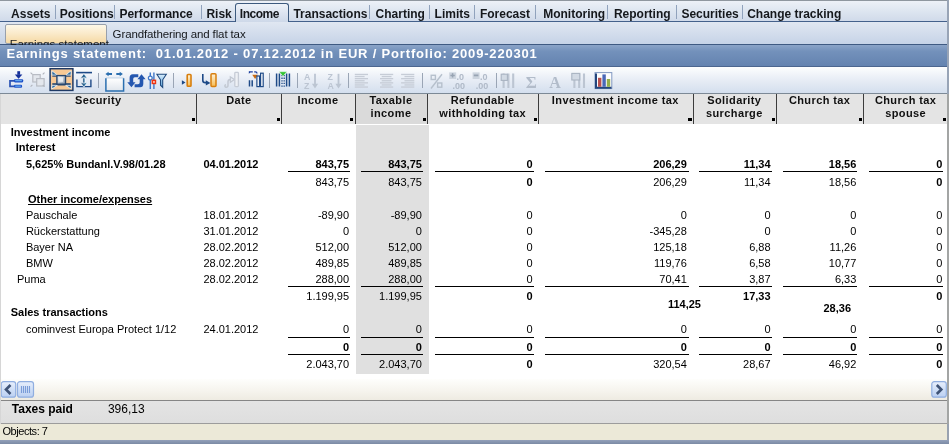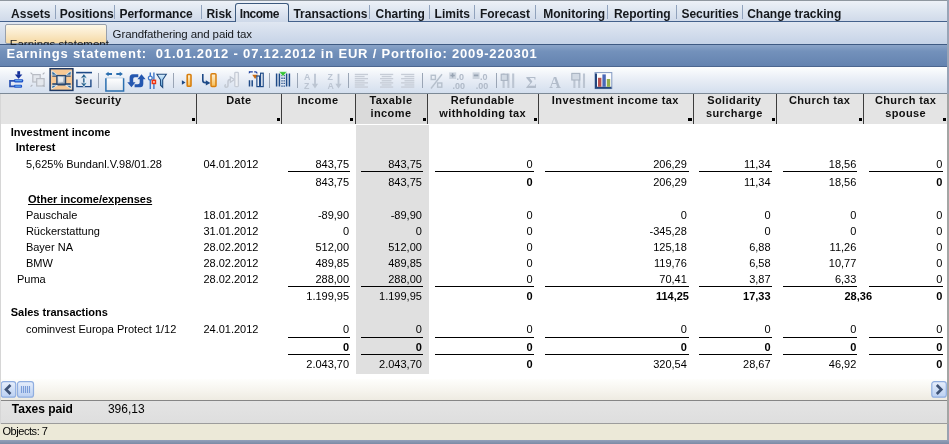--- a/index.html
+++ b/index.html
@@ -41,21 +41,21 @@
 <div class="tsep" style="left:535.2px;"></div>
 <div class="tsep" style="left:607.3px;"></div>
 <div class="tsep" style="left:675.7px;"></div>
 <div class="tsep" style="left:741.9px;"></div>
 <div class="abs" style="left:235px;top:3px;width:53.5px;height:19.5px;background:linear-gradient(180deg,#eef2f8 0%,#dce4f0 50%,#ccd7e8 100%);border:1px solid #3d5a7e;border-bottom:none;border-radius:3px 3px 0 0;box-sizing:border-box;"></div>
 <span class="tabtxt" style="left:239.8px;letter-spacing:-0.5px;">Income</span>
 <div class="abs" style="left:0;top:22.1px;width:949px;height:21.8px;background:linear-gradient(180deg,#e0e7f2 0%,#c6d3e7 100%);"></div>
 <div class="abs" style="left:0;top:43.9px;width:949px;height:1.5px;background:#3f5a82;"></div>
 <div class="abs" style="left:5.3px;top:24.3px;width:101.3px;height:19.7px;box-sizing:border-box;background:linear-gradient(180deg,#fdf8e9 0%,#fae9c8 50%,#f5d9a4 100%);border:1px solid #98a0ac;border-radius:2px;"></div>
 <span class="abs" style="left:9.8px;top:38px;font:11.5px/13px 'Liberation Sans',sans-serif;color:#15181c;text-align:right;">Earnings statement</span>
-<span class="abs" style="left:112.6px;top:27.8px;font:11.5px/13px 'Liberation Sans',sans-serif;letter-spacing:-0.12px;color:#15181c;">Grandfathering and paid tax</span>
+<span class="abs" style="left:112.6px;top:27.8px;font:11.5px/13px 'Liberation Sans',sans-serif;letter-spacing:-0.12px;color:#15181c;">Grandfathering and flat tax</span>
 <div class="abs" style="left:0;top:45.4px;width:949px;height:20.2px;background:linear-gradient(180deg,#8ba4c8 0%,#7391bb 30%,#6483b0 100%);"></div>
 <div class="abs" style="left:0;top:65.6px;width:949px;height:1.6px;background:#4c668f;"></div>
 <span class="abs" style="left:6.4px;top:46.0px;font:bold 13px/16px 'Liberation Sans',sans-serif;letter-spacing:0.82px;color:#fff;white-space:pre;">Earnings statement:  01.01.2012 - 07.12.2012 in EUR / Portfolio: 2009-220301</span>
 <div class="abs" style="left:0;top:67.2px;width:949px;height:25.4px;background:linear-gradient(180deg,#fdfefe 0%,#e9eef6 45%,#d4dfee 100%);"></div>
 <div class="abs" style="left:0;top:92.6px;width:949px;height:1px;background:#7c8996;"></div>
 <div class="abs" style="left:98.4px;top:73px;width:1px;height:15px;background:#9aa5b5;"></div>
 <div class="abs" style="left:172.5px;top:73px;width:1px;height:15px;background:#9aa5b5;"></div>
 <div class="abs" style="left:269.2px;top:73px;width:1px;height:15px;background:#9aa5b5;"></div>
 <div class="abs" style="left:297.2px;top:73px;width:1px;height:15px;background:#9aa5b5;"></div>
 <div class="abs" style="left:348.2px;top:73px;width:1px;height:15px;background:#9aa5b5;"></div>
@@ -257,21 +257,21 @@
 <div class="hsq" style="left:688.4000000000001px;"></div>
 <div class="hsq" style="left:771.7px;"></div>
 <div class="hsq" style="left:859.0px;"></div>
 <div class="hsq" style="left:943.2px;"></div>
 <div class="row" style="top:141.3px;">
       <b style="position:absolute;left:15.8px;">Interest</b>
     </div>
 <div class="row" style="top:125.6px;">
       <b style="position:absolute;left:10.7px;">Investment income</b>
     </div>
-<div class="row" style="top:157.6px;">
+<div class="row" style="top:157.6px;font-weight:bold;">
       <span class="n" style="left:25.9px;">5,625% Bundanl.V.98/01.28</span>
       <span class="n" style="left:203.4px;">04.01.2012</span>
       <span class="n" style="right:599.9px;">843,75</span>
       <span class="n" style="right:527.1px;">843,75</span>
       <span class="n" style="right:416.3px;">0</span>
       <span class="n" style="right:262.2px;">206,29</span>
       <span class="n" style="right:178.4px;">11,34</span>
       <span class="n" style="right:92.7px;">18,56</span>
       <span class="n" style="right:6.7px;">0</span>
     </div>
@@ -339,23 +339,23 @@
       <span class="n" style="right:416.3px;">0</span>
       <span class="n" style="right:262.2px;">70,41</span>
       <span class="n" style="right:178.4px;">3,87</span>
       <span class="n" style="right:92.7px;">6,33</span>
       <span class="n" style="right:6.7px;">0</span>
     </div>
 <div class="row" style="top:289.5px;">
       <span class="n" style="right:599.9px;">1.199,95</span>
       <span class="n" style="right:527.1px;">1.199,95</span>
       <span class="n" style="right:416.3px;"><b>0</b></span>
-      <span class="n" style="right:260px;"><b>114,25</b></span>
+      <span class="n" style="right:248px;margin-top:8px;"><b>114,25</b></span>
       <span class="n" style="right:178.4px;"><b>17,33</b></span>
-      <span class="n" style="right:77px;"><b>28,36</b></span>
+      <span class="n" style="right:98px;margin-top:12px;"><b>28,36</b></span>
       <span class="n" style="right:6.7px;"><b>0</b></span>
     </div>
 <div class="row" style="top:305.6px;">
       <b style="position:absolute;left:10.7px;">Sales transactions</b>
     </div>
 <div class="row" style="top:322.8px;">
       <span class="n" style="left:25.9px;">cominvest Europa Protect 1/12</span>
       <span class="n" style="left:203.4px;">24.01.2012</span>
       <span class="n" style="right:599.9px;">0</span>
       <span class="n" style="right:527.1px;">0</span>

